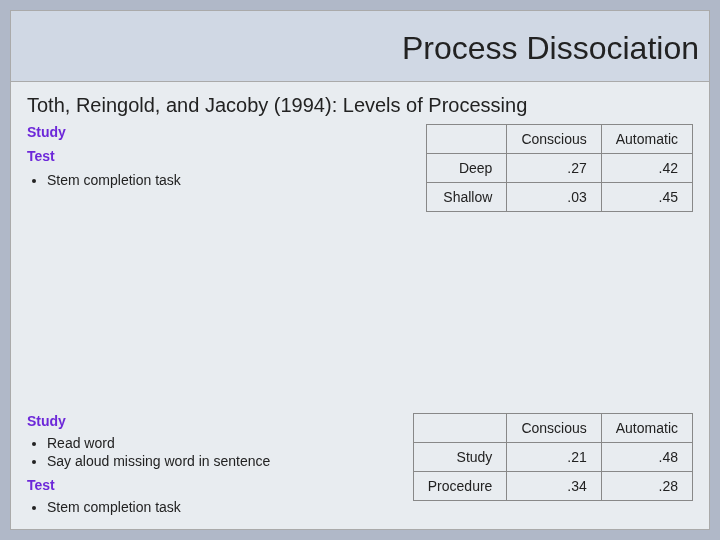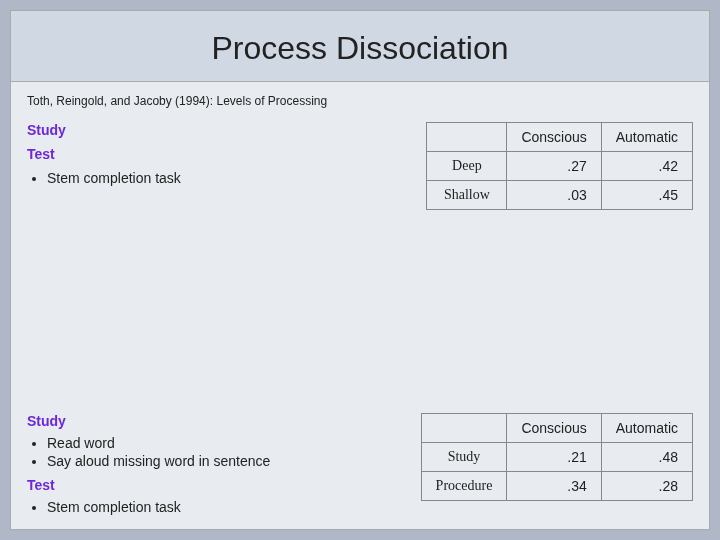--- a/index.html
+++ b/index.html
@@ -20,21 +20,21 @@
       width: 720px;
       height: 540px;
       background-color: #b0b8c8;
       padding: 10px;
       display: flex;
       flex-direction: column;
     }
 
     .title-box {
       background-color: #d0d8e4;
-      text-align: center;
+      text-align: right;
       padding: 18px 10px 14px;
       border: 1px solid #aaa;
     }
 
     .title-text {
       font-size: 32px;
       font-weight: normal;
       color: #222;
       line-height: 1.2;
     }
@@ -44,23 +44,23 @@
       border: 1px solid #aaa;
       border-top: none;
       flex: 1;
       padding: 12px 16px;
       display: flex;
       flex-direction: column;
       gap: 6px;
     }
 
     .subtitle {
-      font-size: 12px;
-      color: #222;
-      margin-bottom: 8px;
+      font-size: 20px;
+      color: #222;
+      margin-bottom: 1px;
     }
 
     .two-column {
       display: flex;
       gap: 20px;
       flex: 1;
     }
 
     .left-col {
       flex: 1;
@@ -99,23 +99,22 @@
     }
 
     .data-table td {
       border: 1px solid #888;
       padding: 6px 14px;
       text-align: right;
       min-width: 80px;
     }
 
     .data-table td.row-label {
-      text-align: center;
+      text-align: right;
       font-weight: normal;
-      font-family: Liberation Serif, serif;
     }
 
     .data-table td.header-cell {
       font-weight: normal;
       background-color: #e8ecf0;
     }
 
     .data-table td.empty-cell {
       border: 1px solid #888;
       background-color: #e8ecf0;

